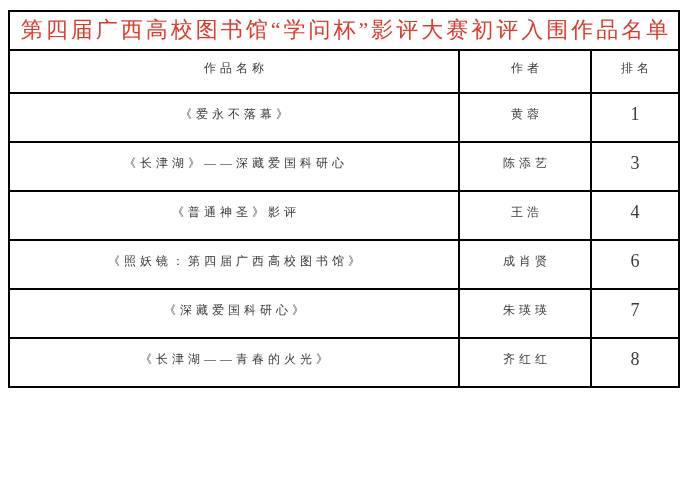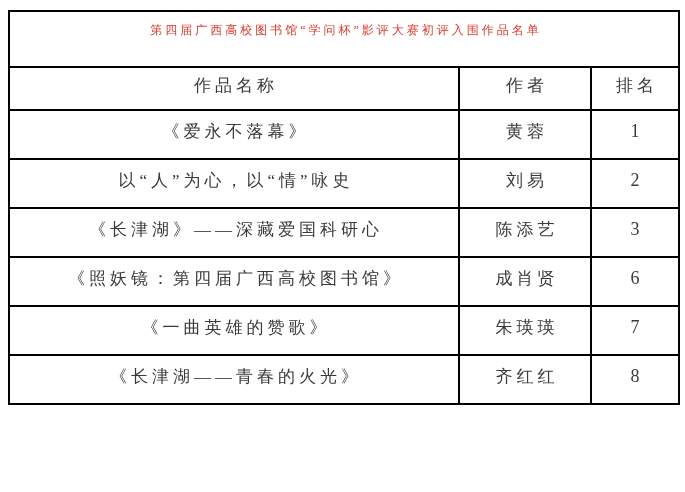--- a/index.html
+++ b/index.html
@@ -23,36 +23,36 @@
     top: 10px;
     width: 672px;
     border-collapse: collapse;
     table-layout: fixed;
   }
   .doc-table td {
     border: 2px solid #000000;
     text-align: center;
     vertical-align: middle;
     color: #3a3a3a;
-    font-size: 17px;
+    font-size: 12px;
     letter-spacing: 4px;
     text-indent: 4px;
     padding: 0 2px 7px 2px;
     overflow: hidden;
     white-space: nowrap;
   }
   .col-work  { width: 450px; }
   .col-author{ width: 132px; }
   .col-rank  { width: 88px;  }
 
   tr.title-row td {
     height: 36px;
-    font-size: 12px;
+    font-size: 22px;
     letter-spacing: 3px;
-    padding-bottom: 18px;
+    padding-bottom: 1px;
   }
   tr.header-row td {
     height: 34px;
   }
   tr.data-row td {
     height: 40px;
     margin-top: 16px;
   }
   td.rank-cell {
     font-size: 18px;
@@ -78,36 +78,36 @@
         <td>作品名称</td>
         <td>作者</td>
         <td>排名</td>
       </tr>
       <tr class="data-row">
         <td class="work-cell">《爱永不落幕》</td>
         <td class="author-cell">黄蓉</td>
         <td class="rank-cell">1</td>
       </tr>
       <tr class="data-row">
-        <td class="work-cell">以“人”为心，以“情”咏史</td>
-        <td class="author-cell">刘易</td>
-        <td class="rank-cell">2</td>
-      </tr>
-      <tr class="data-row">
         <td class="work-cell">《长津湖》——深藏爱国科研心</td>
         <td class="author-cell">陈添艺</td>
         <td class="rank-cell">3</td>
+      </tr>
+      <tr class="data-row">
+        <td class="work-cell">《普通神圣》影评</td>
+        <td class="author-cell">王浩</td>
+        <td class="rank-cell">4</td>
       </tr>
       <tr class="data-row">
         <td class="work-cell">《照妖镜：第四届广西高校图书馆》</td>
         <td class="author-cell">成肖贤</td>
         <td class="rank-cell">6</td>
       </tr>
       <tr class="data-row">
-        <td class="work-cell">《一曲英雄的赞歌》</td>
+        <td class="work-cell">《深藏爱国科研心》</td>
         <td class="author-cell">朱瑛瑛</td>
         <td class="rank-cell">7</td>
       </tr>
       <tr class="data-row">
         <td class="work-cell">《长津湖——青春的火光》</td>
         <td class="author-cell">齐红红</td>
         <td class="rank-cell">8</td>
       </tr>
 
     </tbody>

